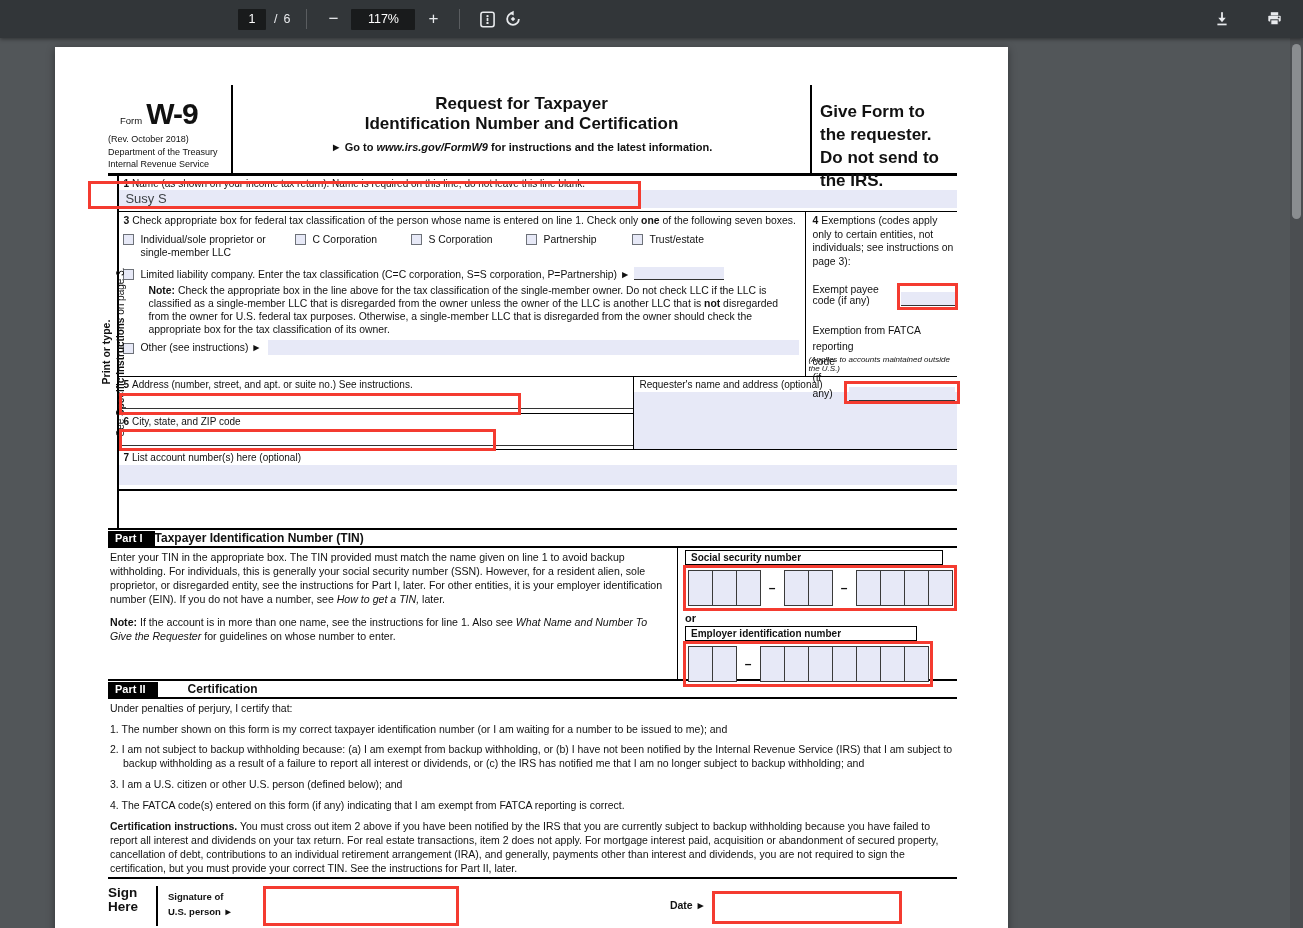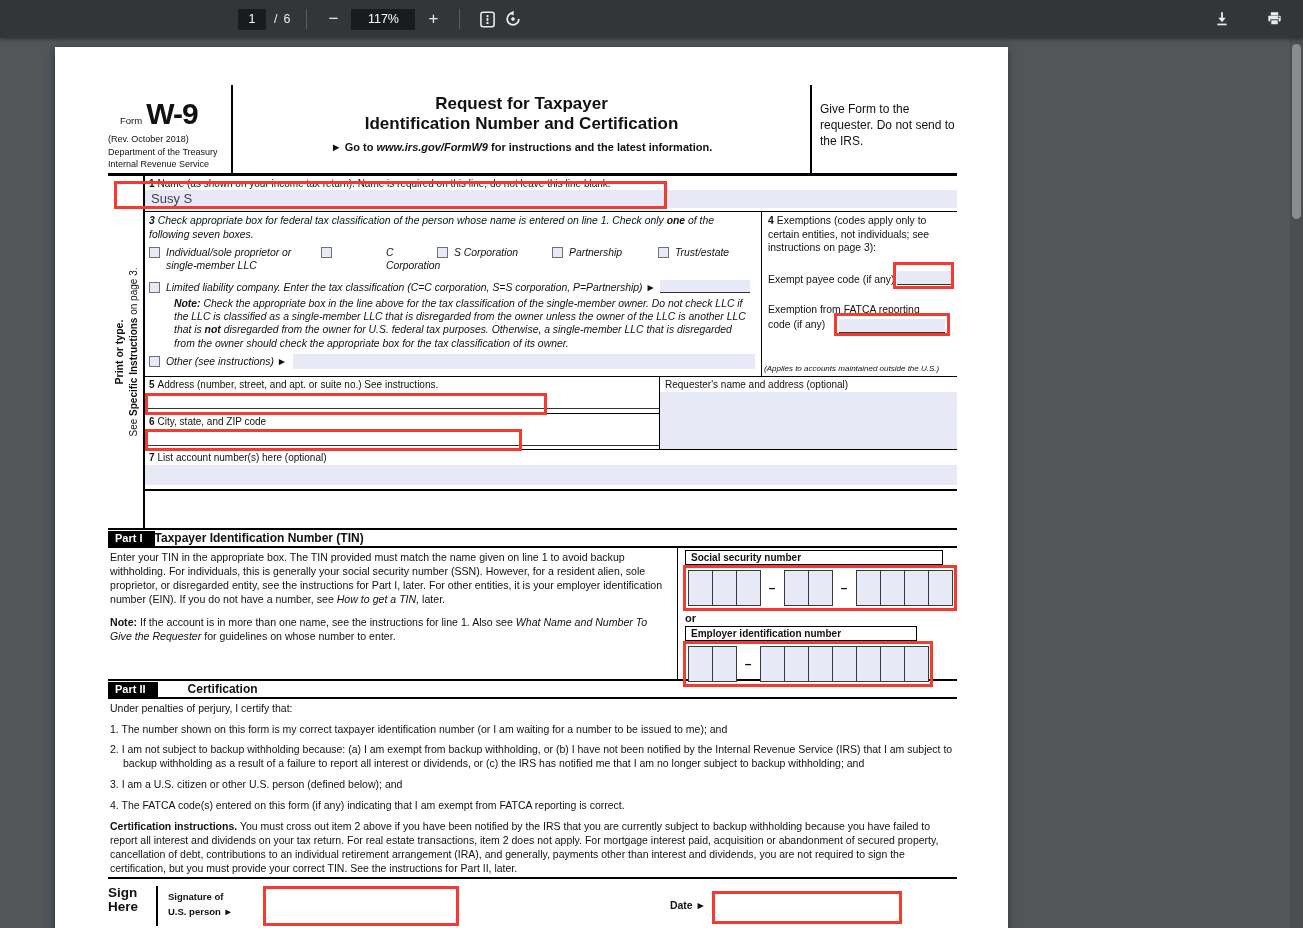--- a/index.html
+++ b/index.html
@@ -45,45 +45,45 @@
 
   
   .form-header { margin-top:38px; height:91px; display:flex; border-bottom:3px solid #000; }
   .fh-left { width:125px; border-right:2px solid #000; padding-top:12px; }
   .fh-form-word { font-size:9.5px;margin-left:12px; }
   .fh-number { font-size:30px; font-weight:bold; letter-spacing:-1px; margin-left:4px; }
   .fh-small { font-size:9px; line-height:1.25; margin-top:3px; }
   .fh-mid { flex:1; border-right:2px solid #000; text-align:center; padding-top:9px; }
   .fh-title { font-size:17px; font-weight:bold; line-height:1.18; }
   .fh-goto { font-size:11px; font-weight:bold; margin-top:7px; }
-  .fh-right { width:145px; padding:16px 2px 0 8px; font-size:12px; font-weight:normal; line-height:1.35; }
+  .fh-right { width:145px; padding:16px 2px 0 8px; font-size:17px; font-weight:bold; line-height:1.35; }
 
   
   .boxed { display:flex; height:354px; border-bottom:2px solid #000; }
   .side-strip { width:37px; border-right:2px solid #000; position:relative; }
   .vtext { position:absolute; top:50%; left:50%; transform:translate(-50%,-50%) rotate(-90deg);
            width:320px; text-align:center; font-size:10px; line-height:1.3; white-space:nowrap; }
   .vtext .l1 { font-weight:bold; font-size:10.5px; }
   .fields-col { flex:1; display:flex; flex-direction:column; }
 
   .flabel { font-size:10px; padding:2px 0 1px 4px; }
   .fnum { font-weight:bold; margin-right:3px; }
   .row-l1 { height:36px; border-bottom:1px solid #000; }
   .f1-field { position:relative; height:18px; margin:0; padding:1px 0 0 6px; font-size:13px; color:#3f4347; }
   .row-l2 { height:39px; border-bottom:1px solid #000; }
   .f2-field { position:relative; height:21px; background:#fff; }
   .caret { position:absolute; left:6px; top:3px; width:1px; height:15px; background:#222; }
 
   .row-l34 { height:165px; border-bottom:1px solid #000; display:flex; overflow:visible; }
-  .l3-col { width:617px; border-right:1px solid #000; padding:2px 6px 0 4px;font-style:italic; }
+  .l3-col { width:687px; border-right:1px solid #000; padding:2px 6px 0 4px; }
   .l3-label { font-size:10.4px; line-height:1.3; }
   .cb-row { display:flex; margin-top:5px; }
   .cb { width:11px; height:11px; background:#e7e9f7; border:1px solid #6d7178; flex:none; margin-right:6px; margin-top:1px; }
   .cb-item { display:flex; font-size:10.4px; line-height:1.25; }
-  .cb0 { width:172px; } .cb1 { width:116px;gap:48px; } .cb2 { width:115px; } .cb3 { width:106px; }
+  .cb0 { width:172px; } .cb1 { width:116px; } .cb2 { width:115px; } .cb3 { width:106px; }
   .llc-row { display:flex; margin-top:8px; font-size:10.4px; align-items:flex-end; }
   .llc-blank { width:90px; height:13px; background:#e7e9f7; border-bottom:1px solid #333; margin-left:4px; }
   .l3-note { margin:4px 0 0 25px; font-size:10.4px; line-height:1.27; }
   .other-row { display:flex; margin-top:4px; font-size:10.4px; align-items:center; }
   .other-field { flex:1; height:15px; margin-left:6px; background:#e7e9f7; }
 
   .l4-col { flex:1; padding:2px 2px 0 6px; font-size:10.4px; position:relative; }
   .l4-label { line-height:1.3; }
   .exempt-row { display:flex; align-items:flex-end; margin-top:16px; }
   .code-fieldwrap { position:relative; margin-left:3px; }

